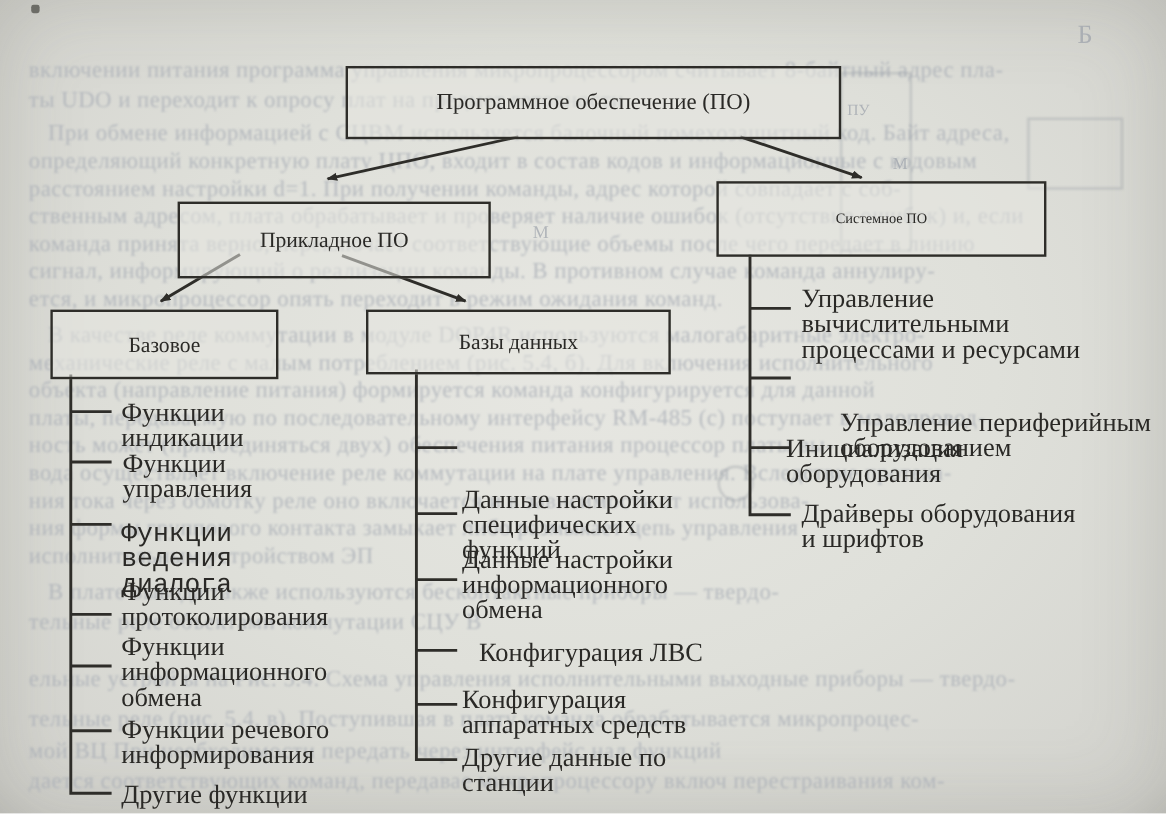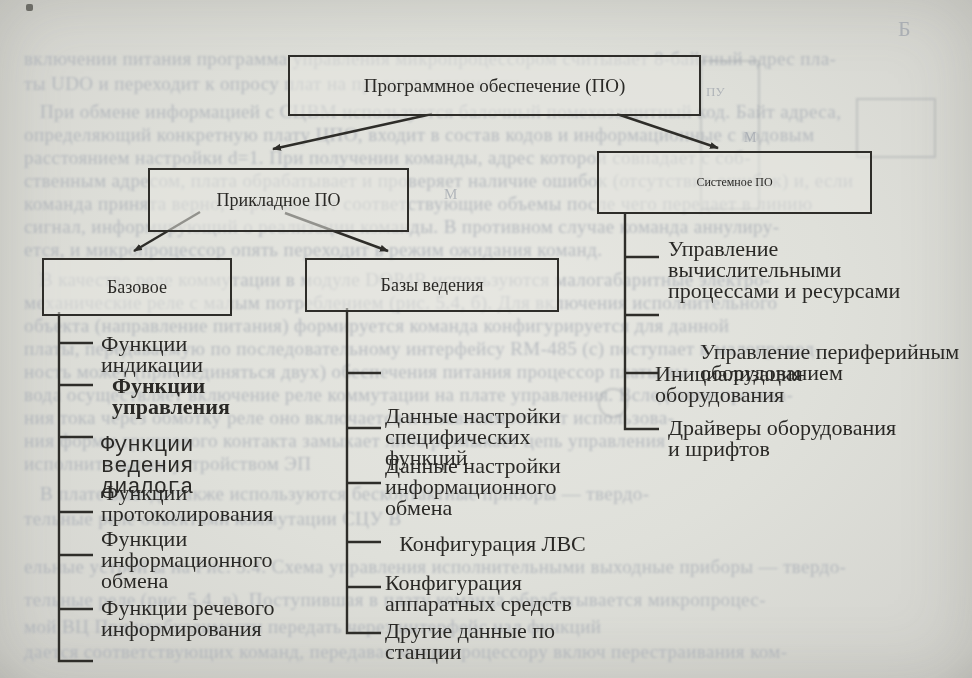--- a/index.html
+++ b/index.html
@@ -112,33 +112,34 @@
           <line x1="625" y1="315" x2="659" y2="315"></line>
           <line x1="625" y1="373" x2="659" y2="373"></line>
         </g>
       </g>
     </svg>
 
     <div class="node" style="left:288px;top:55px;width:409px;height:57px;">Программное обеспечение (ПО)</div>
     <div class="node" style="left:128px;top:168px;width:257px;height:60px;font-size:18px;margin-left:20px;">Прикладное ПО</div>
     <div class="node" style="left:597px;top:151px;width:271px;height:59px;font-size:12px;">Системное ПО</div>
     <div class="node" style="left:30px;top:258px;width:186px;height:54px;font-size:18px;margin-left:12px;">Базовое</div>
-    <div class="node" style="left:305px;top:258px;width:250px;height:50px;font-size:18px;">Базы ведения</div>
+    <div class="node" style="left:305px;top:258px;width:250px;height:50px;font-size:18px;">Базы данных</div>
 
     <div class="item" style="left:101px;top:333px;width:180px;">Функции индикации</div>
-    <div class="item" style="left:112px;top:375px;width:180px;font-weight:bold;">Функции управления</div>
+    <div class="item" style="left:102px;top:375px;width:180px;">Функции управления</div>
     <div class="item" style="left:101px;top:435px;width:180px;font-family:Liberation Mono, monospace;">Функции ведения
 диалога</div>
     <div class="item" style="left:101px;top:482px;width:180px;">Функции
 протоколирования</div>
     <div class="item" style="left:101px;top:528px;width:180px;">Функции
 информационного
 обмена</div>
     <div class="item" style="left:101px;top:597px;width:180px;">Функции речевого
 информирования</div>
+    <div class="item" style="left:101px;top:651px;width:180px;">Другие функции</div>
 
     <div class="item" style="left:385px;top:405px;width:215px;">Данные настройки
 специфических функций</div>
     <div class="item" style="left:385px;top:455px;width:215px;">Данные настройки
 информационного
 обмена</div>
     <div class="item" style="left:385px;top:533px;width:215px;text-align:center;">Конфигурация ЛВС</div>
     <div class="item" style="left:385px;top:572px;width:215px;">Конфигурация
 аппаратных средств</div>
     <div class="item" style="left:385px;top:620px;width:215px;">Другие данные по

